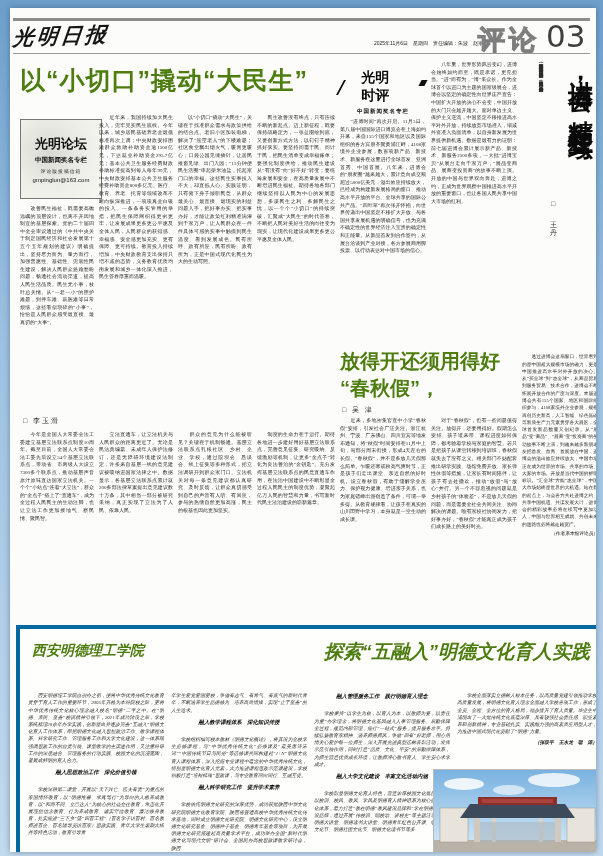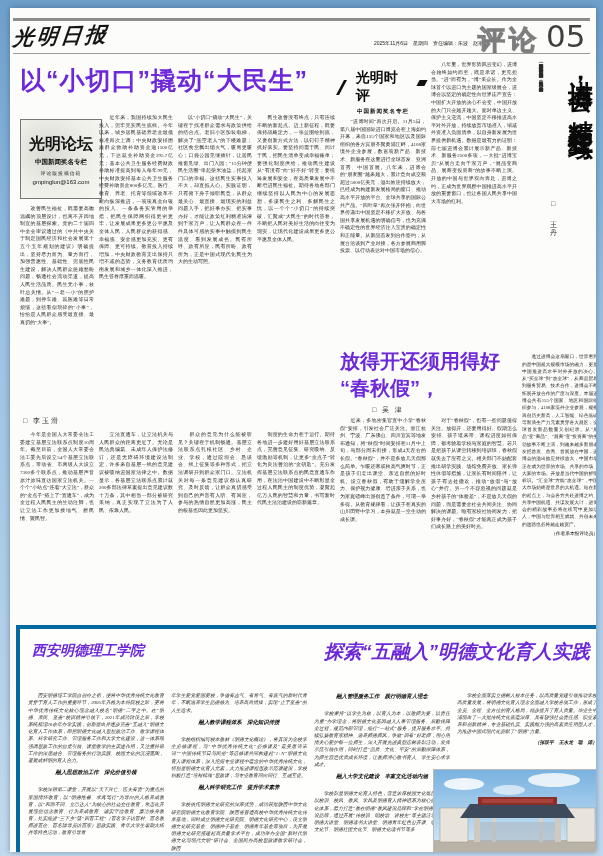--- a/index.html
+++ b/index.html
@@ -12,43 +12,43 @@
   .rule-thick{left:3px;top:10px;width:577px;height:3px;background:#8c8c8c;}
   .rule-thin{left:3px;top:45px;width:577px;height:1px;background:#9a9a9a;}
   .logo{left:3px;top:14px;font-size:21px;font-weight:700;font-style:italic;
         letter-spacing:3px;color:#151515;transform:rotate(-2deg) skewX(-8deg);}
   .dateline{left:312px;top:32px;width:166px;font-size:5px;color:#222;text-align:right;
         font-family:"Liberation Sans",sans-serif;}
   .sec-label{left:468px;top:14px;font-size:27px;font-weight:900;letter-spacing:4px;
         color:#c8c8c8;-webkit-text-stroke:1px #7d7d7d;font-family:"Liberation Sans",sans-serif;}
   .page-no{left:536px;top:10px;font-size:31px;color:#3f3f3f;font-family:"DejaVu Sans",sans-serif;}
   
-  .h-sans{font-family:"Liberation Sans",sans-serif;font-weight:900;color:#6d28d9;}
+  .h-sans{font-family:"Liberation Sans",sans-serif;font-weight:900;color:#4d7c0f;}
   .a1-title{left:10px;top:56px;width:322px;font-size:25px;letter-spacing:1px;}
   .a1-author{left:13px;top:112px;font-size:7px;letter-spacing:2px;color:#333;margin-top:20px;}
   .a5-title{left:10px;top:376px;width:322px;font-size:23px;}
   .a5-author{left:13px;top:408px;font-size:7px;letter-spacing:2px;color:#333;}
   .a4-title{left:330px;top:340px;width:210px;font-size:20px;line-height:27px;}
-  .a4-author{left:332px;top:397px;font-size:7px;letter-spacing:2px;color:#333;margin-left:30px;}
+  .a4-author{left:332px;top:397px;font-size:7px;letter-spacing:2px;color:#333;}
   
   .bcol{position:absolute;font-size:5px;line-height:1.52;color:#2a2a2a;
         text-align:justify;overflow:hidden;white-space:pre-line;}
   .c1{left:10px;width:74px;}  .c2{left:89px;width:74px;}
   .c3{left:168px;width:74px;} .c4{left:247px;width:78px;}
   
   .forum-box{left:10px;top:111px;width:80px;height:78px;border:1px solid #777;
         background:radial-gradient(circle at 35% 40%, #d9d9d3 0%, #efefe9 55%, #f7f7f3 100%);
         display:flex;flex-direction:column;align-items:center;justify-content:center;gap:3px;}
-  .forum-title{font-size:16px;font-weight:900;font-family:Liberation Sans, sans-serif;color:#111;}
+  .forum-title{font-size:13px;font-weight:900;font-family:Liberation Sans, sans-serif;color:#111;}
   .forum-sub{font-size:6.5px;font-weight:900;font-family:"Liberation Sans",sans-serif;color:#111;}
   .forum-note{font-size:4.8px;letter-spacing:1px;color:#222;}
   .forum-mail{font-size:6px;font-family:"Liberation Sans",sans-serif;color:#111;}
   
   .sp-box{left:330px;top:53px;width:86px;height:53px;}
-  .sp-row{display:flex;align-items:center;justify-content:center;gap:13px;margin-top:8px;}
+  .sp-row{display:flex;align-items:center;justify-content:center;gap:19px;margin-top:8px;}
   .sp-slash{width:3px;height:15px;background:#111;transform:skewX(-28deg);}
   .sp-flag{width:9px;height:6px;background:#111;transform:skewX(-28deg);margin-bottom:9px;}
   .sp-title{font-size:14px;font-weight:900;font-family:"Liberation Sans",sans-serif;color:#0a0a0a;}
   .sp-sub{margin-top:3px;text-align:center;font-size:5.5px;font-weight:700;
         letter-spacing:1px;font-family:"Liberation Sans",sans-serif;color:#111;}
   
   .a3top{left:512px;top:52px;width:76px;height:284px;writing-mode:vertical-rl;overflow:hidden;}
   .a3title{font-size:25px;font-weight:900;font-family:"Liberation Sans",sans-serif;
         letter-spacing:4px;color:#0a0a0a;}
   .a3author{font-size:7px;padding-top:140px;margin-left:4px;margin-right:7px;
@@ -72,21 +72,21 @@
 </style>
 </head>
 <body>
 
 <div class="page">
 
   <div class="abs rule-thick"></div>
   <div class="abs logo">光明日报</div>
   <div class="abs dateline">2025年11月6日　星期四　责任编辑：朱波　赵家明</div>
   <div class="abs sec-label">评论</div>
-  <div class="abs page-no">05</div>
+  <div class="abs page-no">03</div>
   <div class="abs rule-thin"></div>
 
   <div class="abs h-sans a1-title">以“小切口”撬动“大民生”</div>
   <div class="abs a1-author">□ 刘 方</div>
 
   <div class="abs forum-box">
     <div class="forum-title">光明论坛</div>
     <div class="forum-sub">中国新闻奖名专栏</div>
     <div class="forum-note">评论版投稿信箱</div>
     <div class="forum-mail">gmpinglun@163.com</div>

